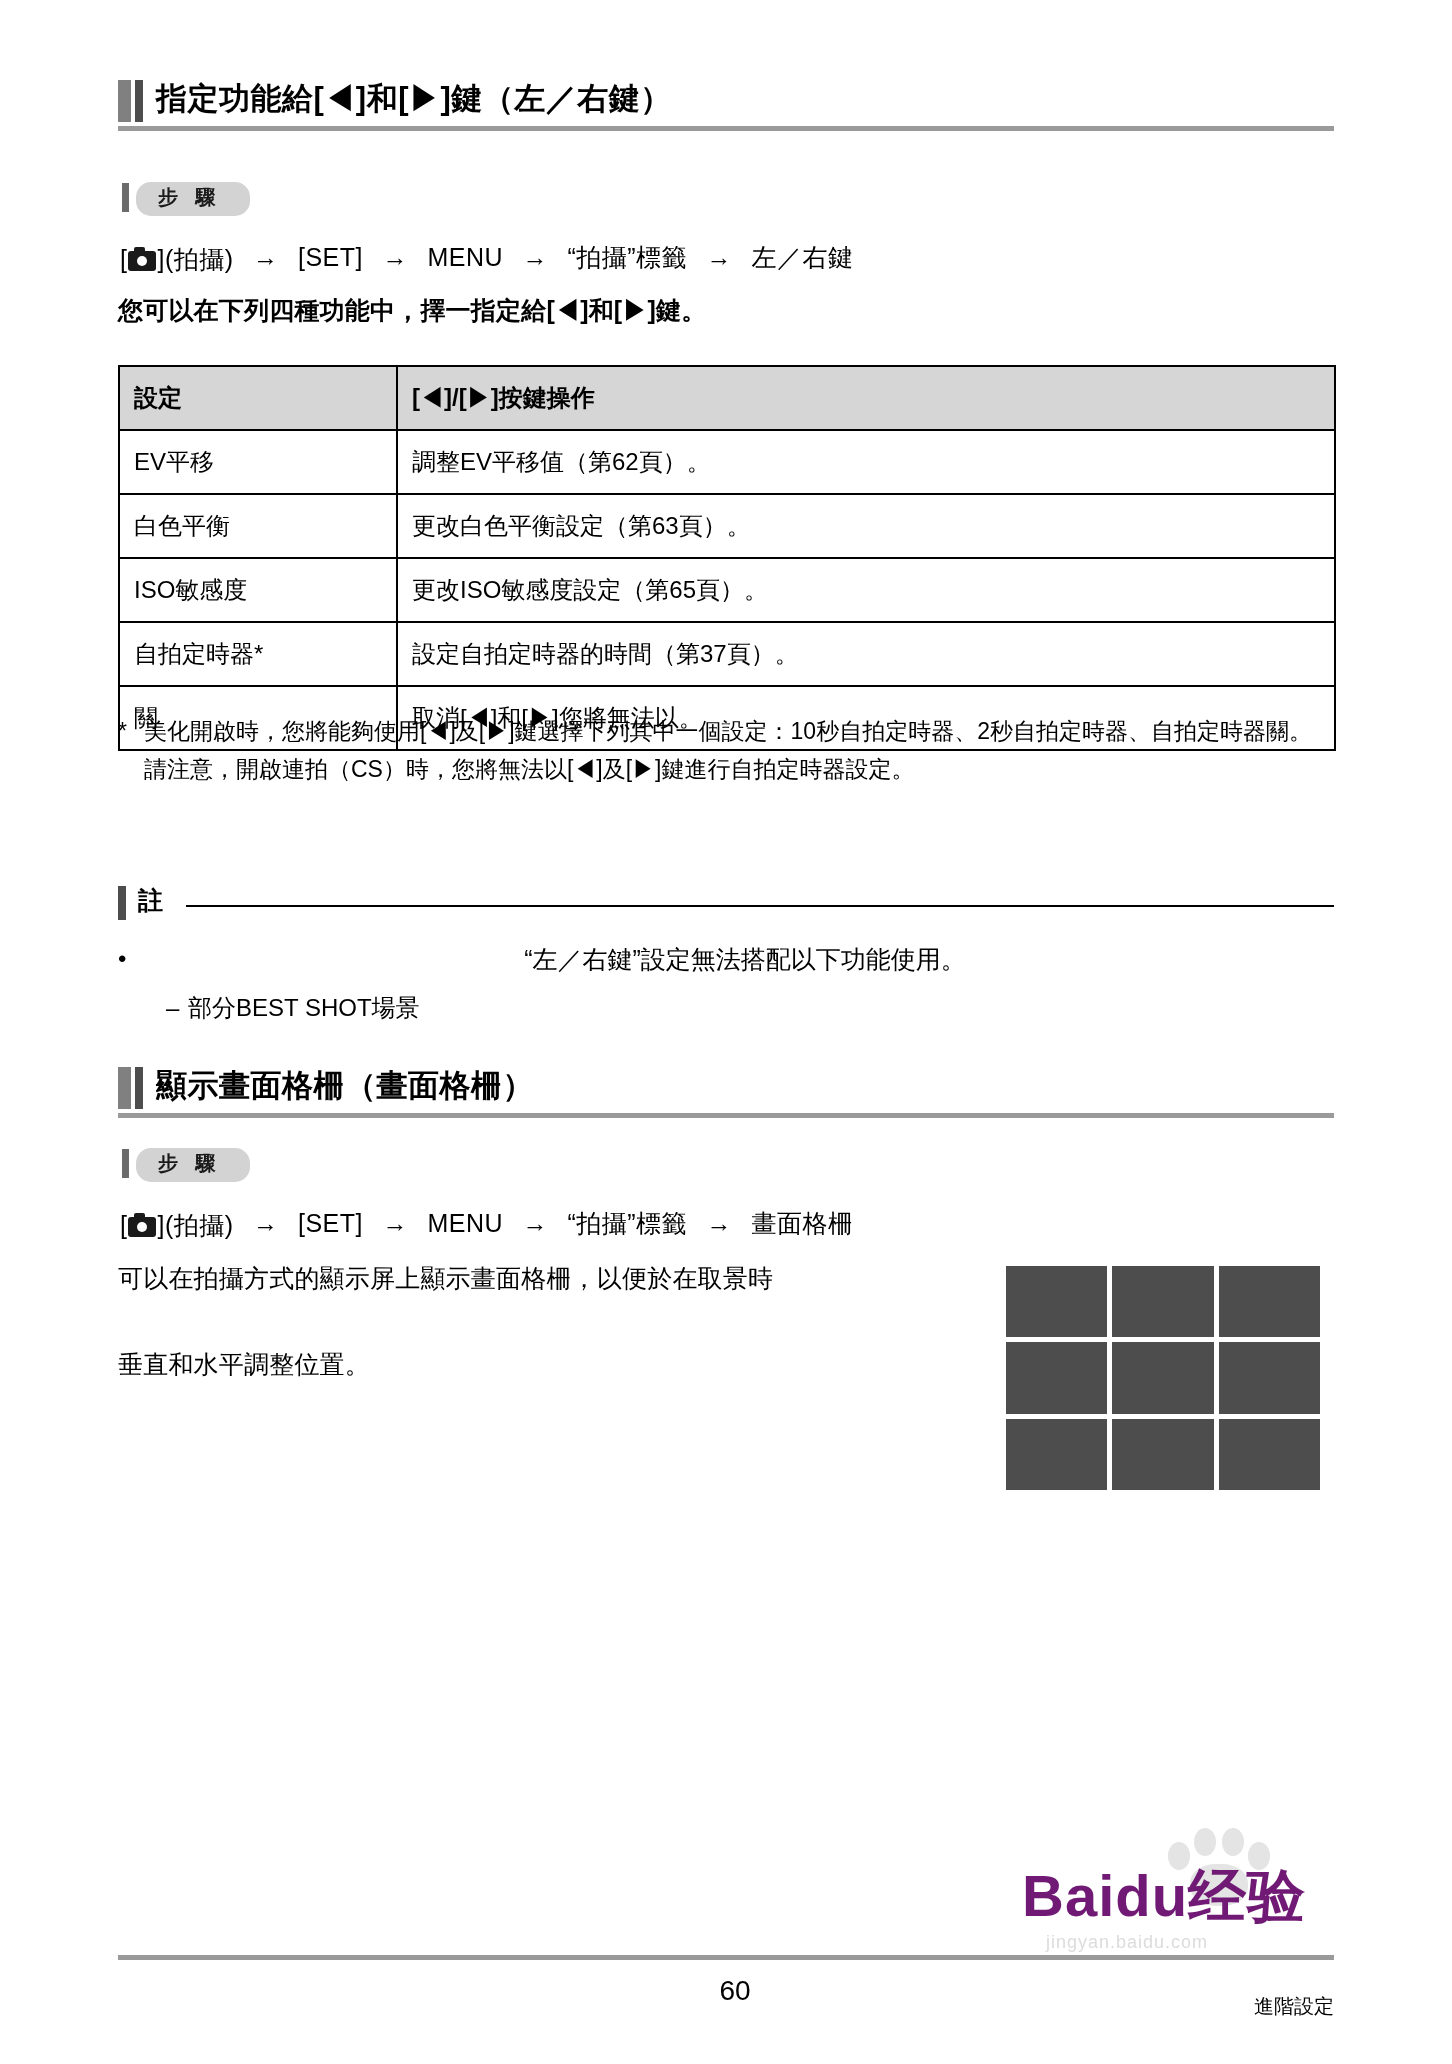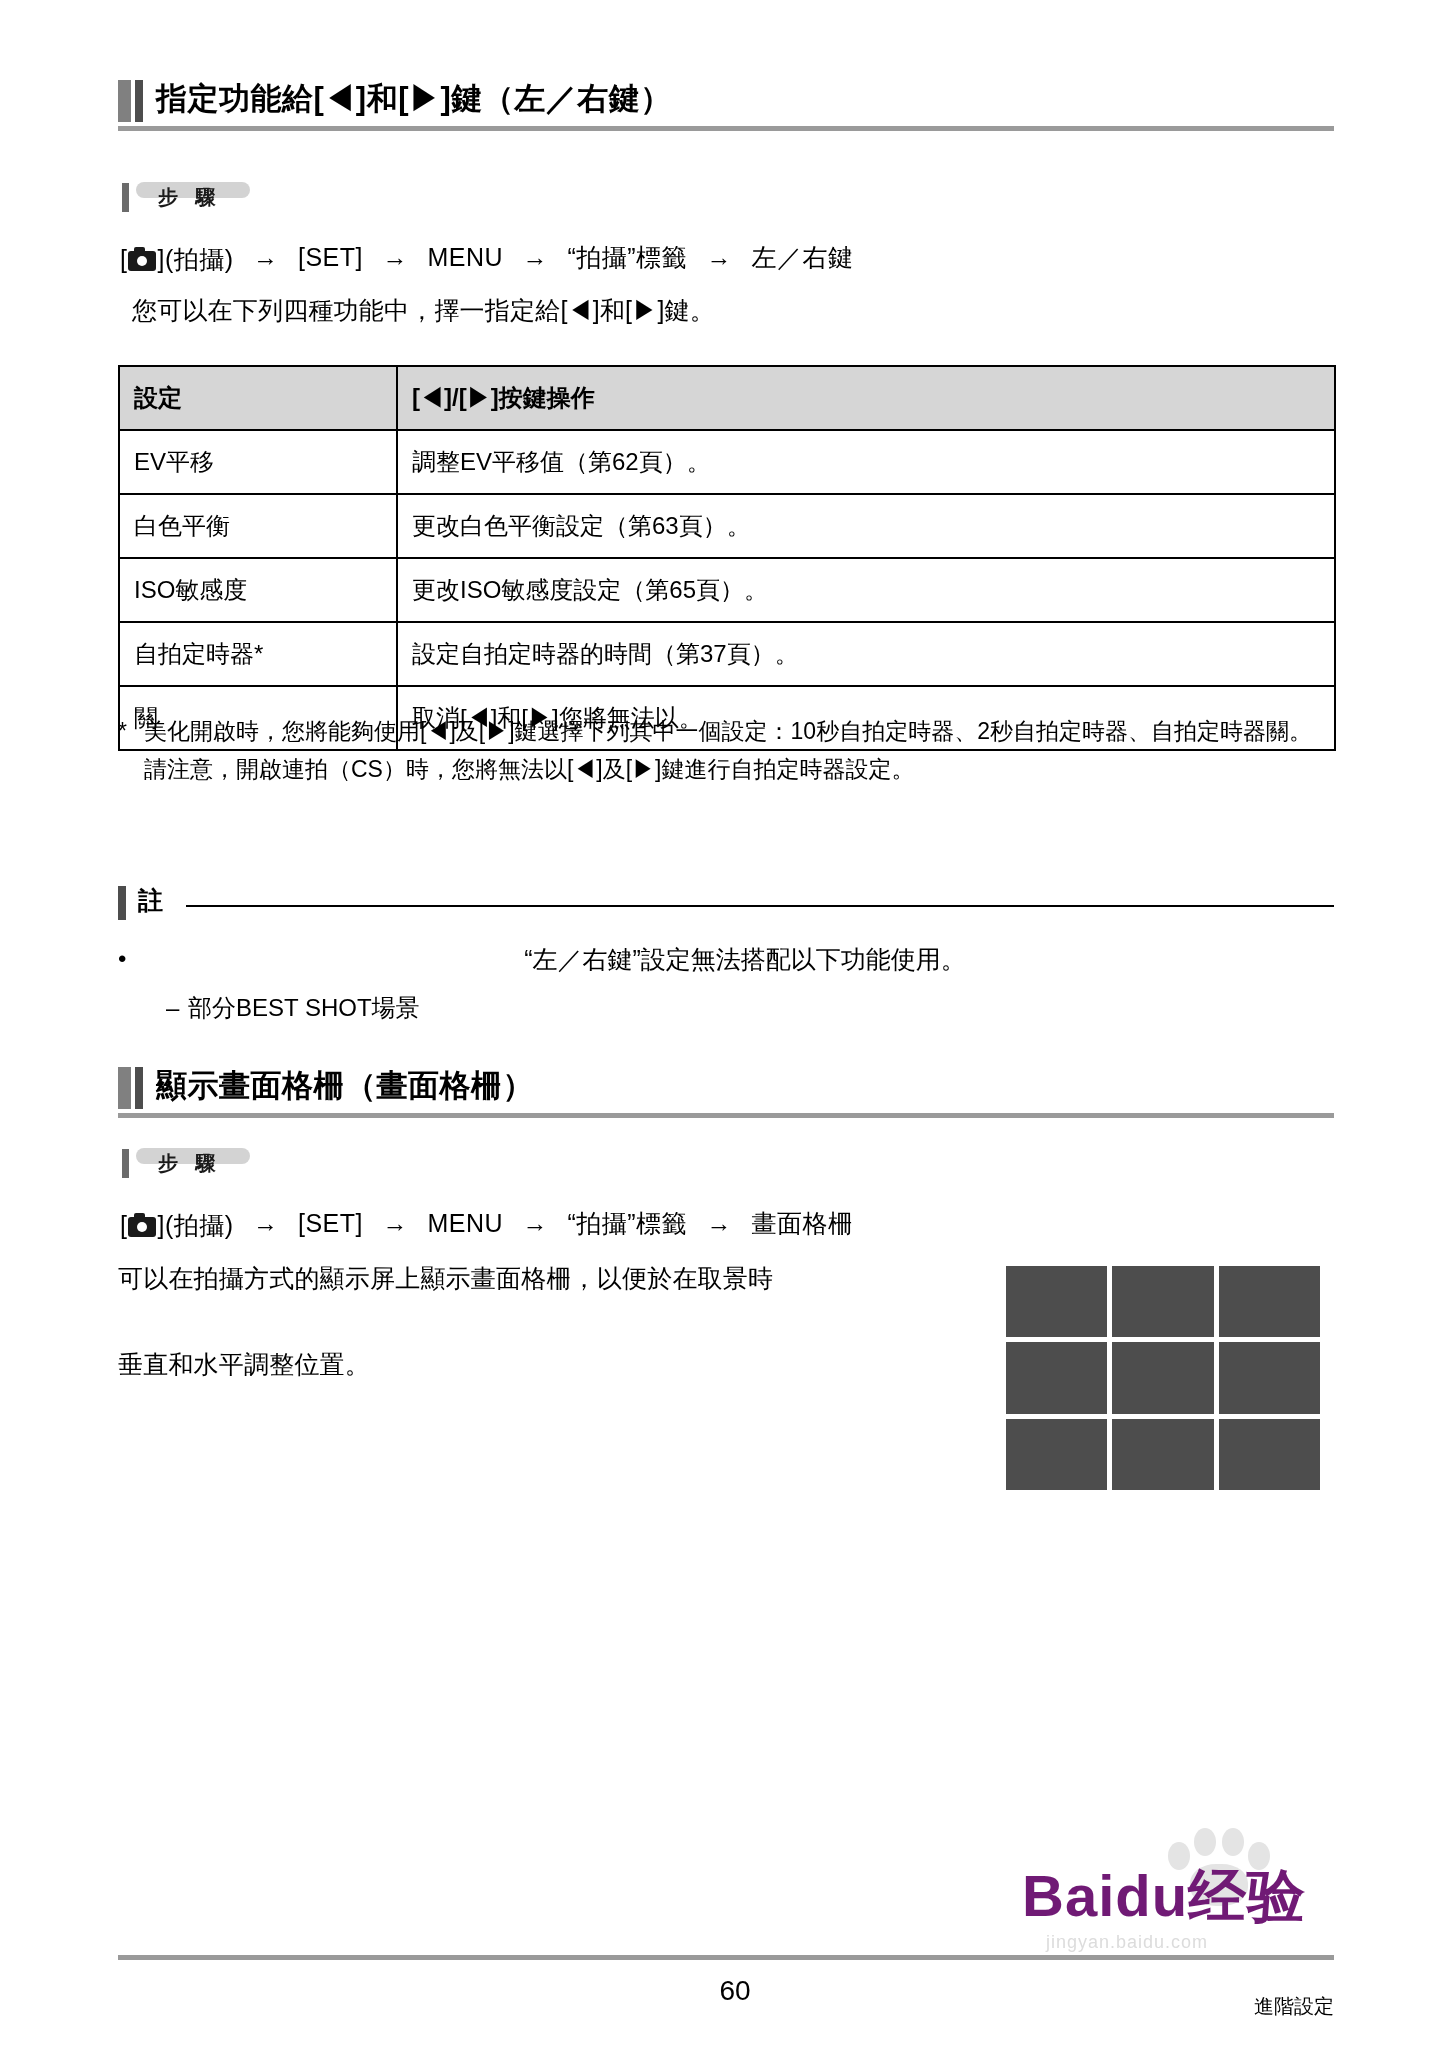--- a/index.html
+++ b/index.html
@@ -67,21 +67,21 @@
   }
   .step-badge .tick {
     position: absolute;
     left: 0; top: 1px;
     width: 7px; height: 29px;
     background: #6b6b6b;
   }
   .step-badge .pill {
     position: absolute;
     left: 14px; top: 0;
-    height: 16px;
+    height: 34px;
     padding: 0 28px 0 22px;
     background: #d3d3d3;
     border-radius: 15px;
     font-size: 20px;
     font-weight: bold;
     line-height: 30px;
     letter-spacing: 6px;
     color: #1a1a1a;
     white-space: nowrap;
   }
@@ -326,21 +326,21 @@
     <span style="padding:0 12px">→</span>
     <span>[SET]</span>
     <span style="padding:0 12px">→</span>
     <span>MENU</span>
     <span style="padding:0 12px">→</span>
     <span>“拍攝”標籤</span>
     <span style="padding:0 12px">→</span>
     <span>左／右鍵</span>
   </div>
 
-  <div class="para" style="left:132px; top:290px; width:1216px;">您可以在下列四種功能中，擇一指定給[◀]和[▶]鍵。</div>
+  <div class="para" style="left:118px; top:290px; width:1216px;font-weight:bold;">您可以在下列四種功能中，擇一指定給[◀]和[▶]鍵。</div>
 
   <table class="spec" style="left:118px; top:365px; width:1216px;">
     <colgroup>
         <col style="width:278px">
         <col style="width:938px">
       </colgroup>
     <thead>
       <tr>
         <th>設定</th>
         <th>[◀]/[▶]按鍵操作</th>

